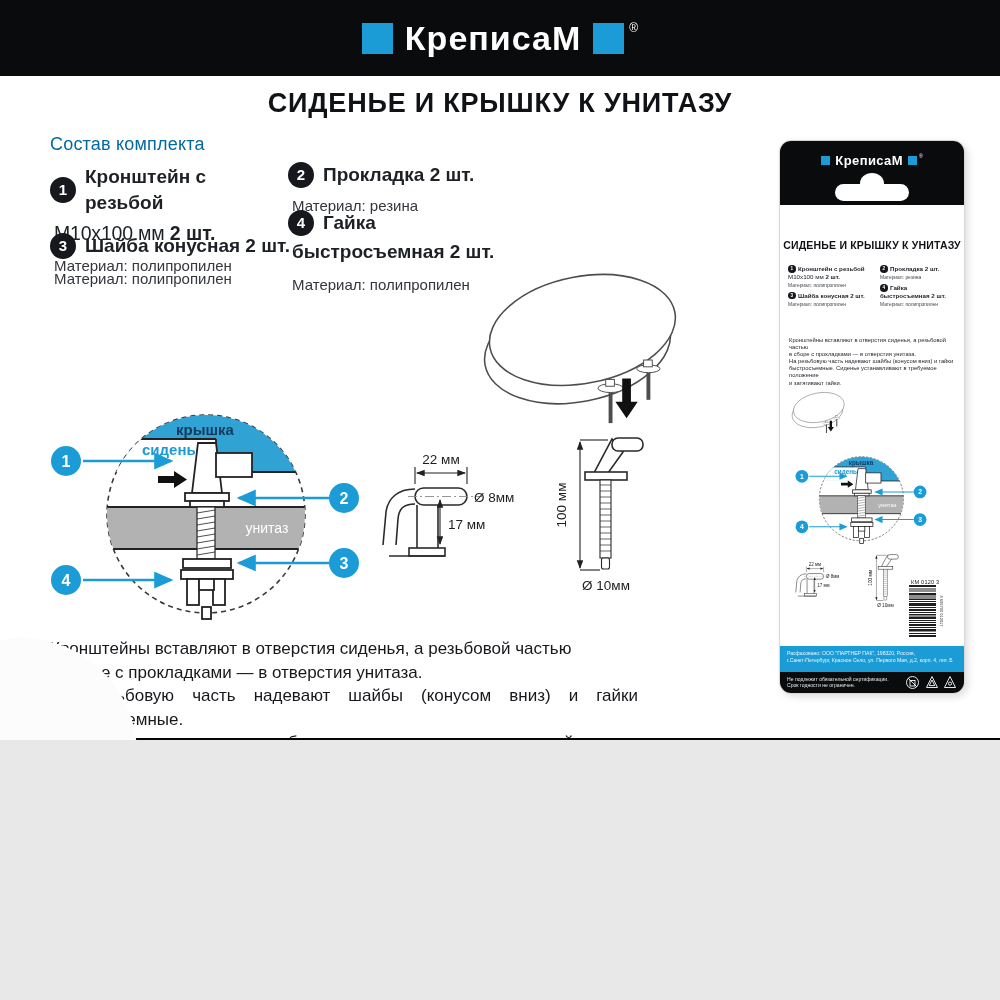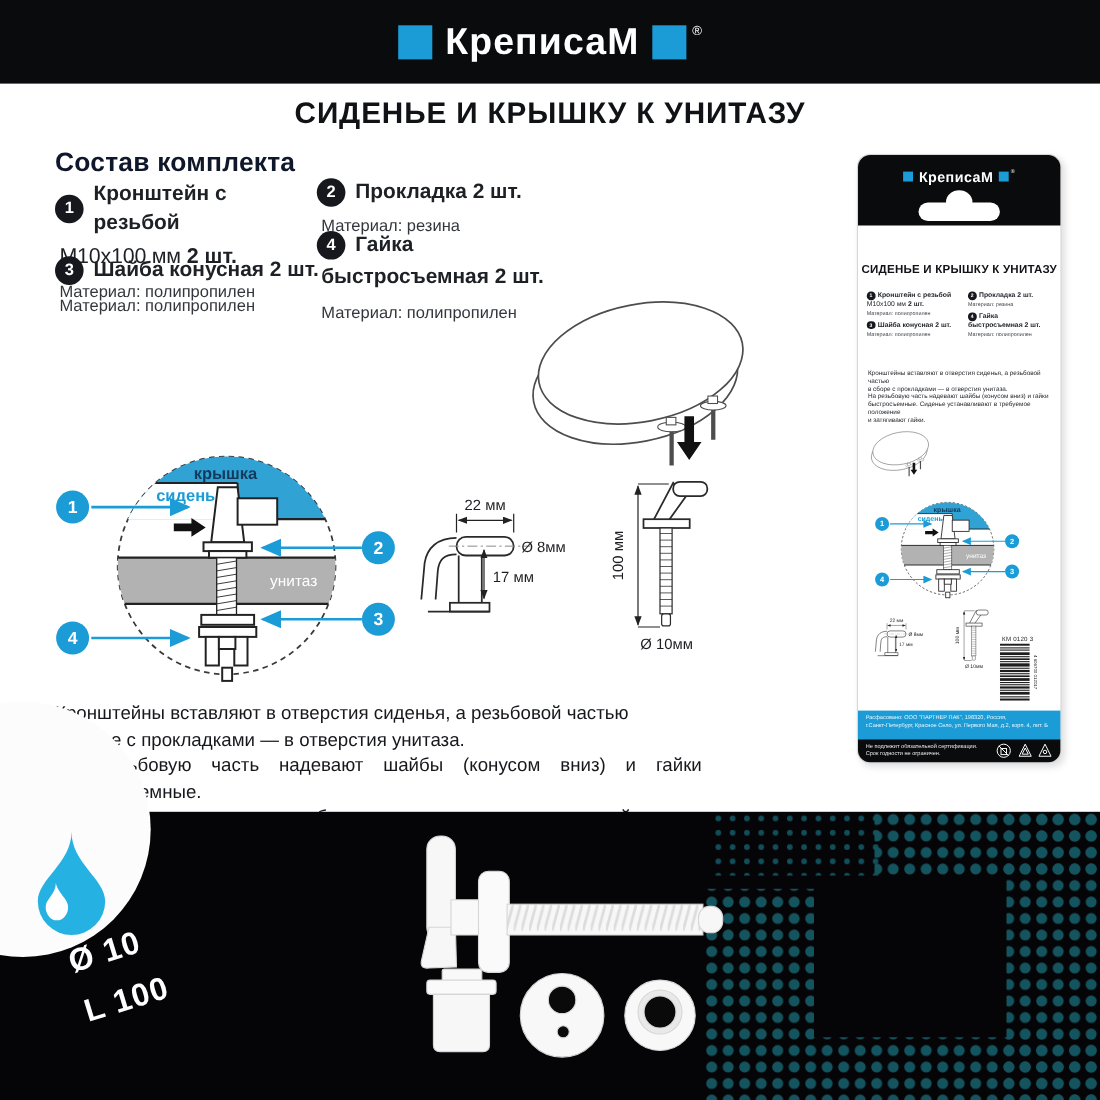--- a/index.html
+++ b/index.html
@@ -1,33 +1,33 @@
 <!DOCTYPE html>
 <html><head>
 <meta charset="utf-8">
 <style>
   html,body{margin:0;padding:0;background:#e8e8e8;}
-  .page{position:relative;width:1000px;height:1000px;background:#fff;overflow:hidden;
+  .page{position:relative;width:1000px;height:740px;background:#fff;overflow:hidden;
         font-family:"Liberation Sans",sans-serif;color:#16181c;}
   .abs{position:absolute;}
 
   
   .topbar{left:0;top:0;width:1000px;height:76px;background:#0a0b0d;display:flex;align-items:center;justify-content:center;}
   .logo{display:flex;align-items:center;}
   .logo .sq{background:#1b9cd6;}
   .logo-lg .sq{width:31px;height:31px;}
   .logo-lg .txt{color:#fff;font-weight:bold;font-size:34px;letter-spacing:1px;margin:0 12px;}
   .logo-lg .reg{color:#fff;font-size:12px;align-self:flex-start;margin:2px 0 0 5px;}
   .logo-sm .sq{width:9px;height:9px;}
   .logo-sm .txt{color:#fff;font-weight:bold;font-size:13px;letter-spacing:.4px;margin:0 5px;}
   .logo-sm .reg{color:#fff;font-size:5px;align-self:flex-start;margin:0 0 0 2px;}
 
   .main-title{left:0;top:88px;width:1000px;text-align:center;font-size:27px;font-weight:bold;letter-spacing:.8px;color:#101216;}
 
-  .sec-heading{font-size:24px;font-weight:bold;color:#0f172a;letter-spacing:.2px;}
+  .sec-heading{font-size:18px;font-weight:normal;color:#0369a1;letter-spacing:.2px;}
 
   
   .item{line-height:26px;}
   .item .row{display:flex;align-items:center;}
   .badge{flex:0 0 auto;width:26px;height:26px;border-radius:50%;background:#16181d;color:#fff;
          font-size:15px;font-weight:bold;display:inline-flex;align-items:center;justify-content:center;margin-right:9px;}
   .iname{font-size:19px;font-weight:bold;color:#1d2025;}
   .iline2{font-size:19.5px;margin:4px 0 0 4px;color:#1d2025;letter-spacing:-.2px;}
   .iline2 b{letter-spacing:0;}
   .imat{font-size:15px;margin:7px 0 0 4px;color:#33363c;}

